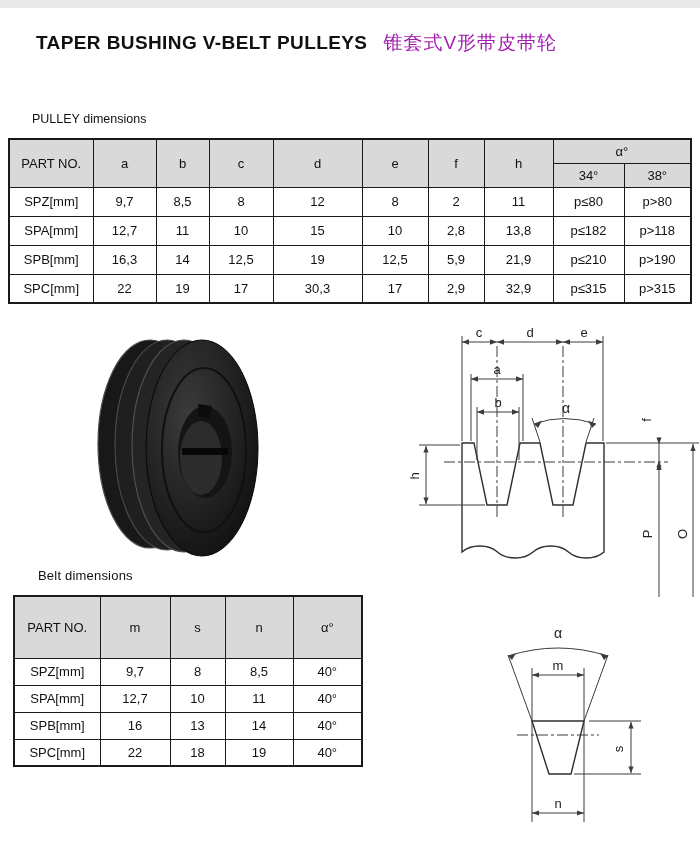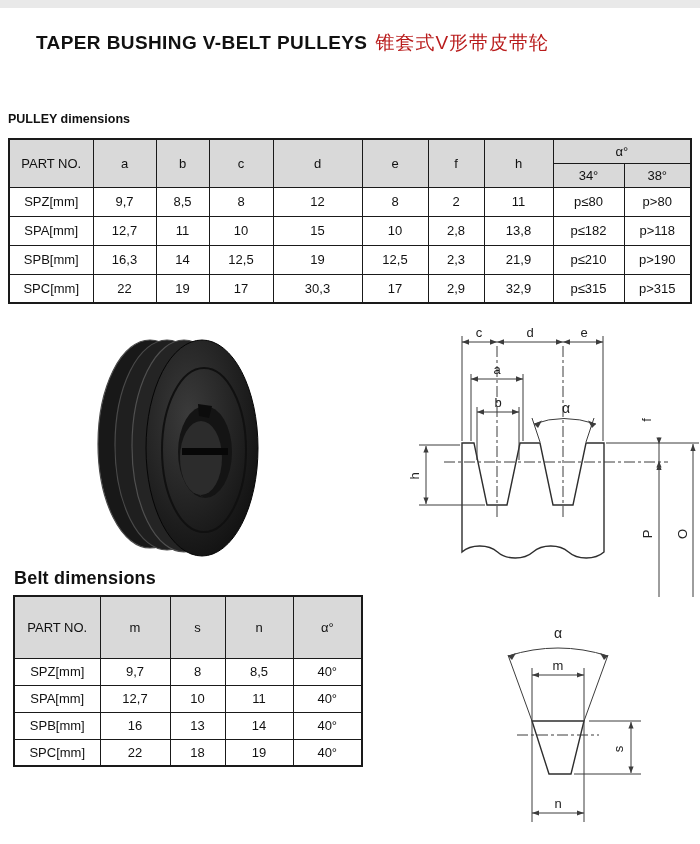--- a/index.html
+++ b/index.html
@@ -2,24 +2,24 @@
 <html><head>
 <meta charset="utf-8">
 <style>
   html,body{margin:0;padding:0;}
   body{
     width:700px;height:844px;background:#ffffff;position:relative;overflow:hidden;
     font-family:"Liberation Sans", sans-serif;color:#111;
   }
   .top-strip{position:absolute;left:0;top:0;width:700px;height:8px;background:#e9e9e9;}
   .page-title{position:absolute;left:36px;top:30px;font-size:19px;font-weight:bold;letter-spacing:.4px;white-space:nowrap;}
-  .page-title .zh{font-weight:400;margin-left:8px;letter-spacing:1px;color:#b91c1c;}
-  .sec-label{position:absolute;font-weight:bold;color:#111;}
+  .page-title .zh{font-weight:400;margin-left:16px;letter-spacing:1px;color:#a21caf;}
+  .sec-label{position:absolute;font-weight:normal;color:#111;margin-left:24px;}
   #pulley-sec-label{left:8px;top:112px;font-size:12.5px;}
-  #belt-sec-label{left:14px;top:568px;font-size:18px;letter-spacing:.2px;}
+  #belt-sec-label{left:14px;top:568px;font-size:13px;letter-spacing:.2px;}
   table{border-collapse:collapse;table-layout:fixed;position:absolute;background:#fff;}
   table, th, td{border:1px solid #1a1a1a;}
   table{border-width:2px;}
   th{background:#d9d9d9;font-weight:400;}
   th,td{text-align:center;vertical-align:middle;font-size:13px;padding:0;color:#111;}
   #pulley-table{left:8px;top:138px;width:682px;}
   #pulley-table thead tr{height:24px;}
   #pulley-table tbody tr{height:29px;}
   #belt-table{left:13px;top:595px;width:348px;}
   #belt-table thead tr{height:62px;}
@@ -101,21 +101,21 @@
       <td>p≤182</td>
       <td>p&gt;118</td>
     </tr>
     <tr>
       <td>SPB[mm]</td>
       <td>16,3</td>
       <td>14</td>
       <td>12,5</td>
       <td>19</td>
       <td>12,5</td>
-      <td>2,3</td>
+      <td>5,9</td>
       <td>21,9</td>
       <td>p≤210</td>
       <td>p&gt;190</td>
     </tr>
     <tr>
       <td>SPC[mm]</td>
       <td>22</td>
       <td>19</td>
       <td>17</td>
       <td>30,3</td>

